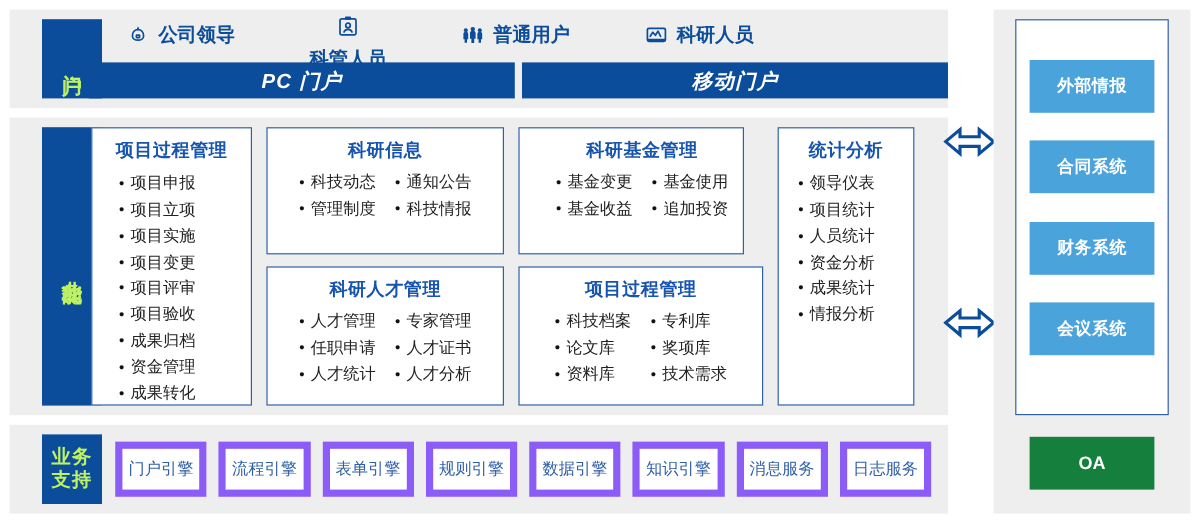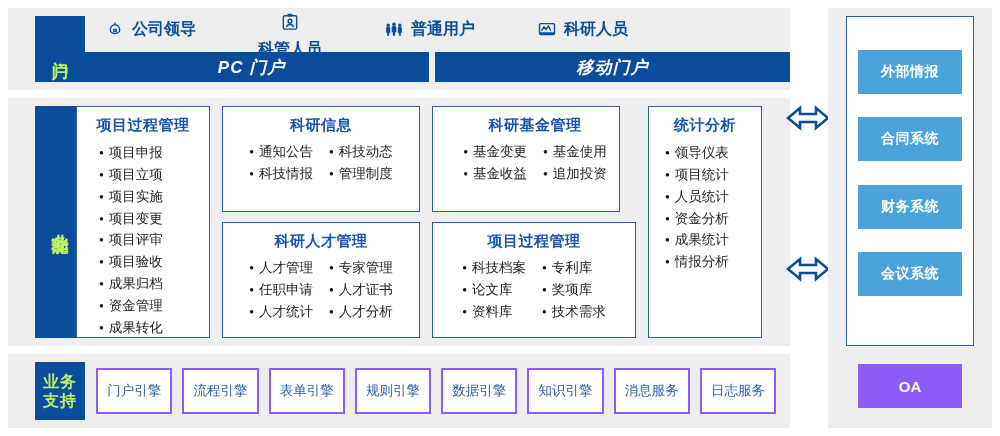--- a/index.html
+++ b/index.html
@@ -156,21 +156,21 @@
 
   .engine-row {
     position: absolute;
     left: 96px; top: 368px; width: 680px; height: 46px;
     display: flex;
     gap: 10px;
   }
   .engine {
     flex: 1;
     background: #ffffff;
-    border: 2px solid #8b5cf6;
+    border: 6px solid #8b5cf6;
     box-sizing: border-box;
     color: #2f5fa8;
     font-size: 13.5px;
     display: flex;
     align-items: center;
     justify-content: center;
     white-space: nowrap;
   }
 
   
@@ -199,21 +199,21 @@
     letter-spacing: 0.5px;
   }
   #ext-0 { top: 50px; }
   #ext-1 { top: 117px; }
   #ext-2 { top: 185px; }
   #ext-3 { top: 252px; }
 
   #oa-item {
     position: absolute;
     left: 858px; top: 364px; width: 104px; height: 44px;
-    background: #8b5cf6;
+    background: #15803d;
     color: #ffffff;
     font-size: 15px;
     font-weight: bold;
     display: flex;
     align-items: center;
     justify-content: center;
   }
 
   
   .arrow {
@@ -309,26 +309,26 @@
       <li>成果归档</li>
       <li>资金管理</li>
       <li>成果转化</li>
     </ul>
   </div>
 
   <div class="card" id="card-info">
     <div class="card-title">科研信息</div>
     <div class="cols">
       <ul class="bullets">
+        <li>科技动态</li>
+        <li>管理制度</li>
+      </ul>
+      <ul class="bullets">
         <li>通知公告</li>
         <li>科技情报</li>
-      </ul>
-      <ul class="bullets">
-        <li>科技动态</li>
-        <li>管理制度</li>
       </ul>
     </div>
   </div>
 
   <div class="card" id="card-fund">
     <div class="card-title">科研基金管理</div>
     <div class="cols">
       <ul class="bullets">
         <li>基金变更</li>
         <li>基金收益</li>

